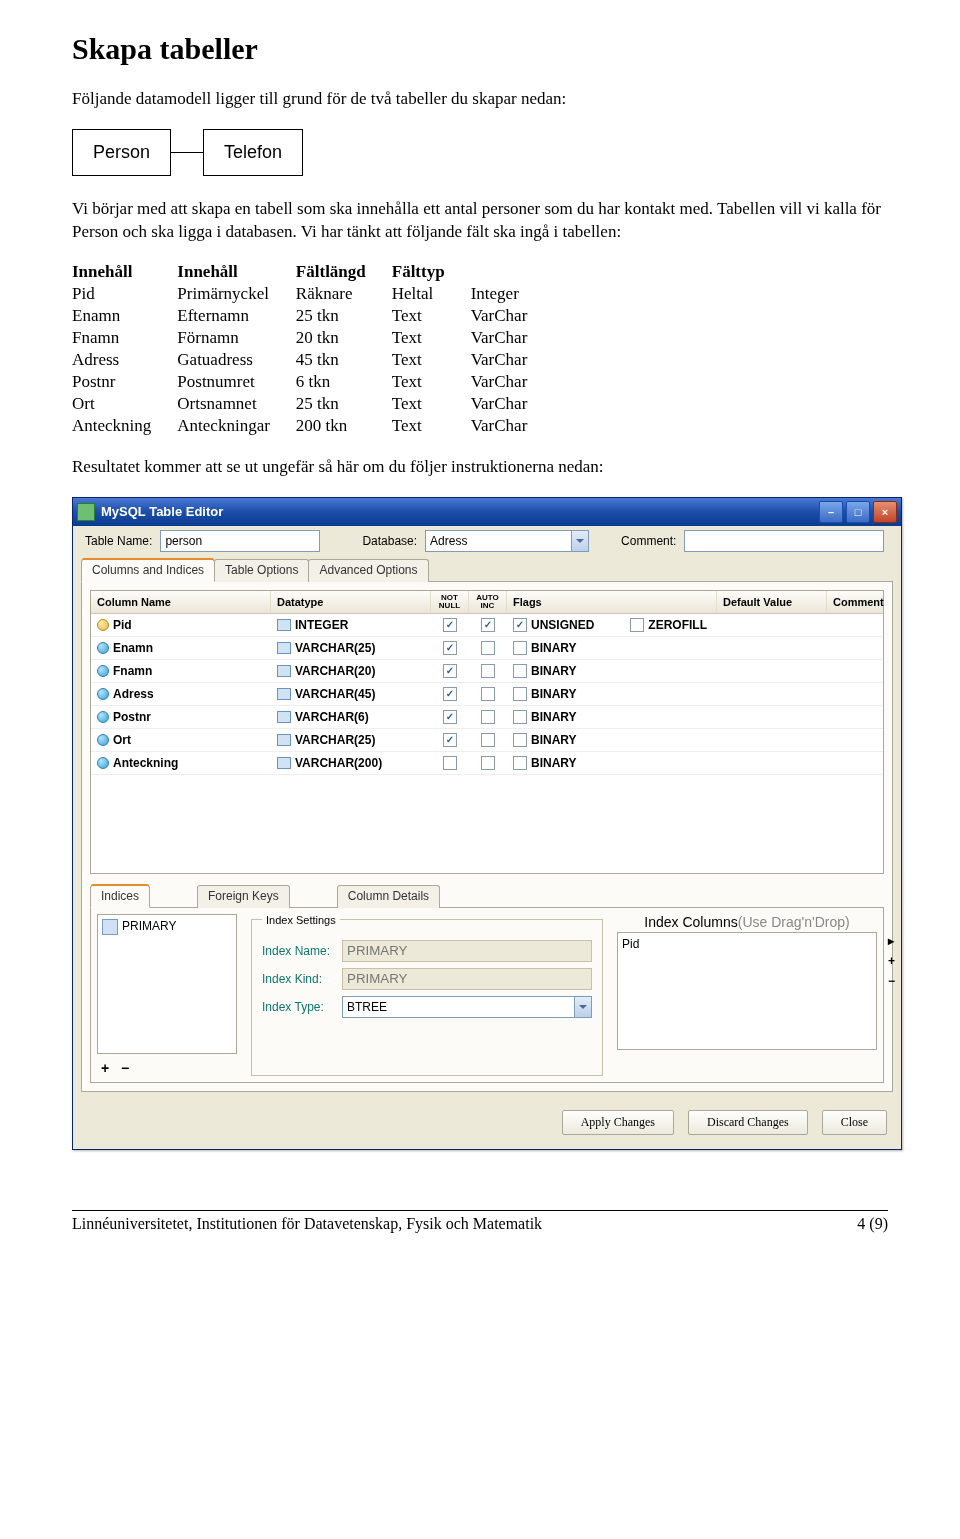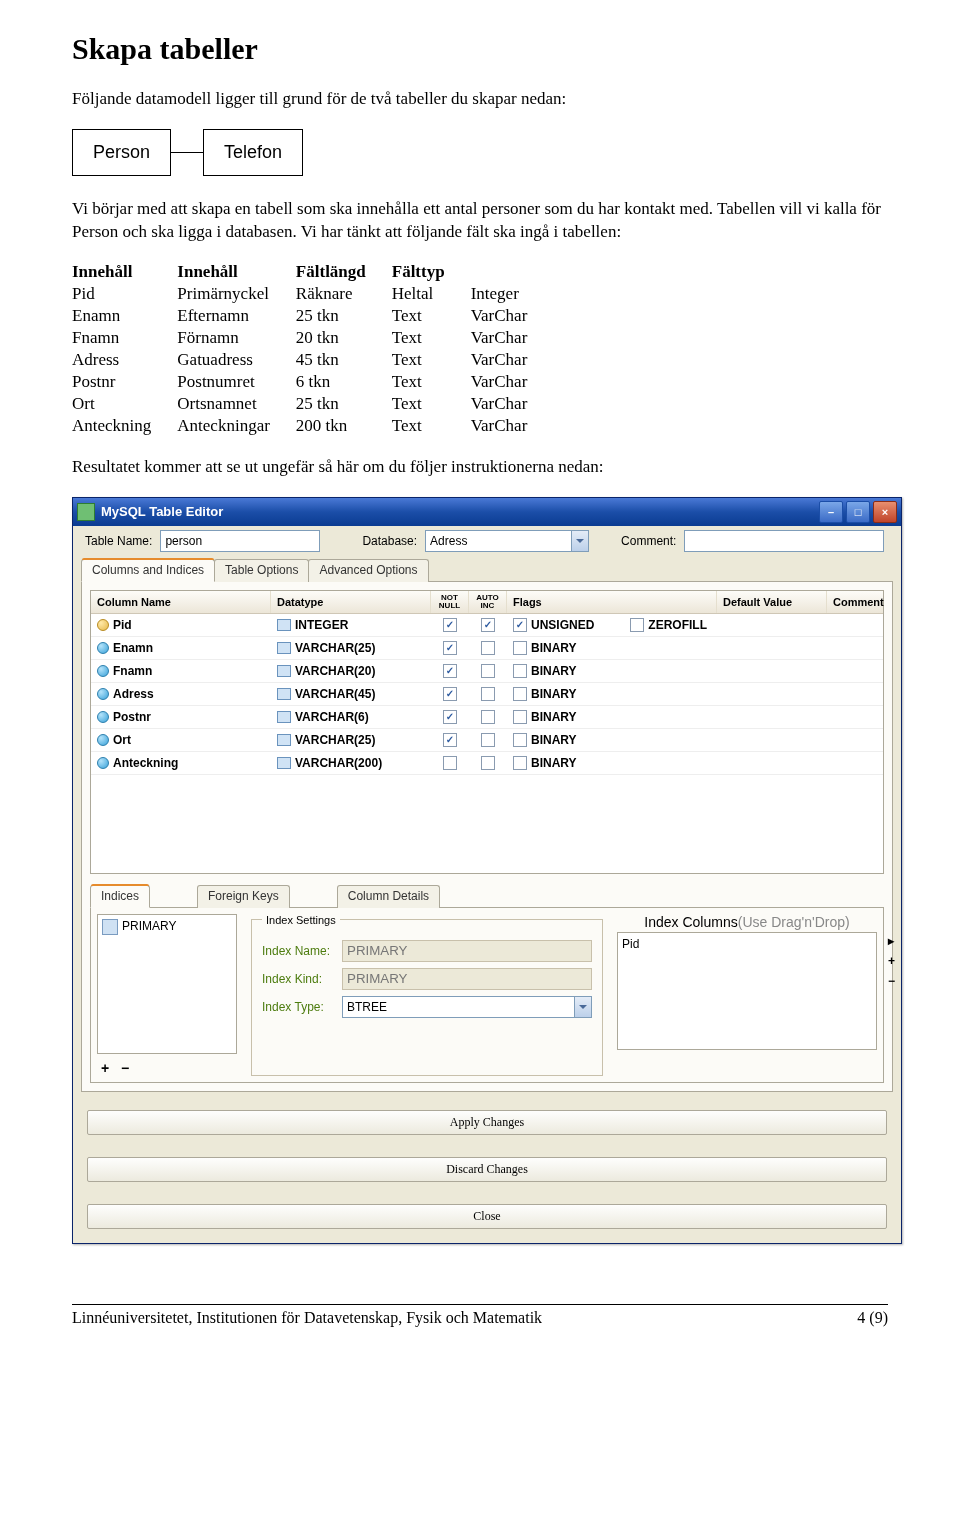--- a/index.html
+++ b/index.html
@@ -234,32 +234,31 @@
   .prim-box{
     border:1px solid #aca899;background:#fff;height:130px;padding:4px;
     display:flex;align-items:flex-start;gap:4px;
   }
   .idx-icon{width:14px;height:14px;background:#cfe1f3;border:1px solid #7a9bc0;}
   fieldset{
     border:1px solid #c8c0ab;padding:8px 10px 12px;margin:0;
   }
   legend{padding:0 4px;font-size:11px;}
   .fs-row{display:flex;align-items:center;gap:8px;margin:6px 0;}
-  .fs-row label{width:72px;color:#4d7c0f;}
+  .fs-row label{width:72px;color:#0f766e;}
   .ro-input{background:#ece9d8;border:1px solid #c8c0ab;height:18px;flex:1;padding:1px 4px;color:#777;}
   .idx-cols{
     border:1px solid #aca899;background:#fff;height:108px;position:relative;padding:4px;
   }
   .side-btns{position:absolute;right:-18px;top:20px;display:flex;flex-direction:column;gap:6px;font-weight:bold;}
   .pm-row{margin-top:6px;padding-left:4px;font-size:14px;font-weight:bold;letter-spacing:4px;}
   
   .dlg-btns{
-    display:flex;justify-content:flex-end;gap:22px;
+    display:flex;justify-content:flex-end;gap:14px;
     padding:10px 14px 14px;
-    flex-direction:column;
   }
   .btn{
     border:1px solid #aca899;background:linear-gradient(#fefefd,#eceade);
     padding:4px 18px;border-radius:2px;font:12px Tahoma;
   }
   
   .page-footer{
     margin-top:60px;
     border-top:1px solid #000;
     padding:4px 0 20px;

